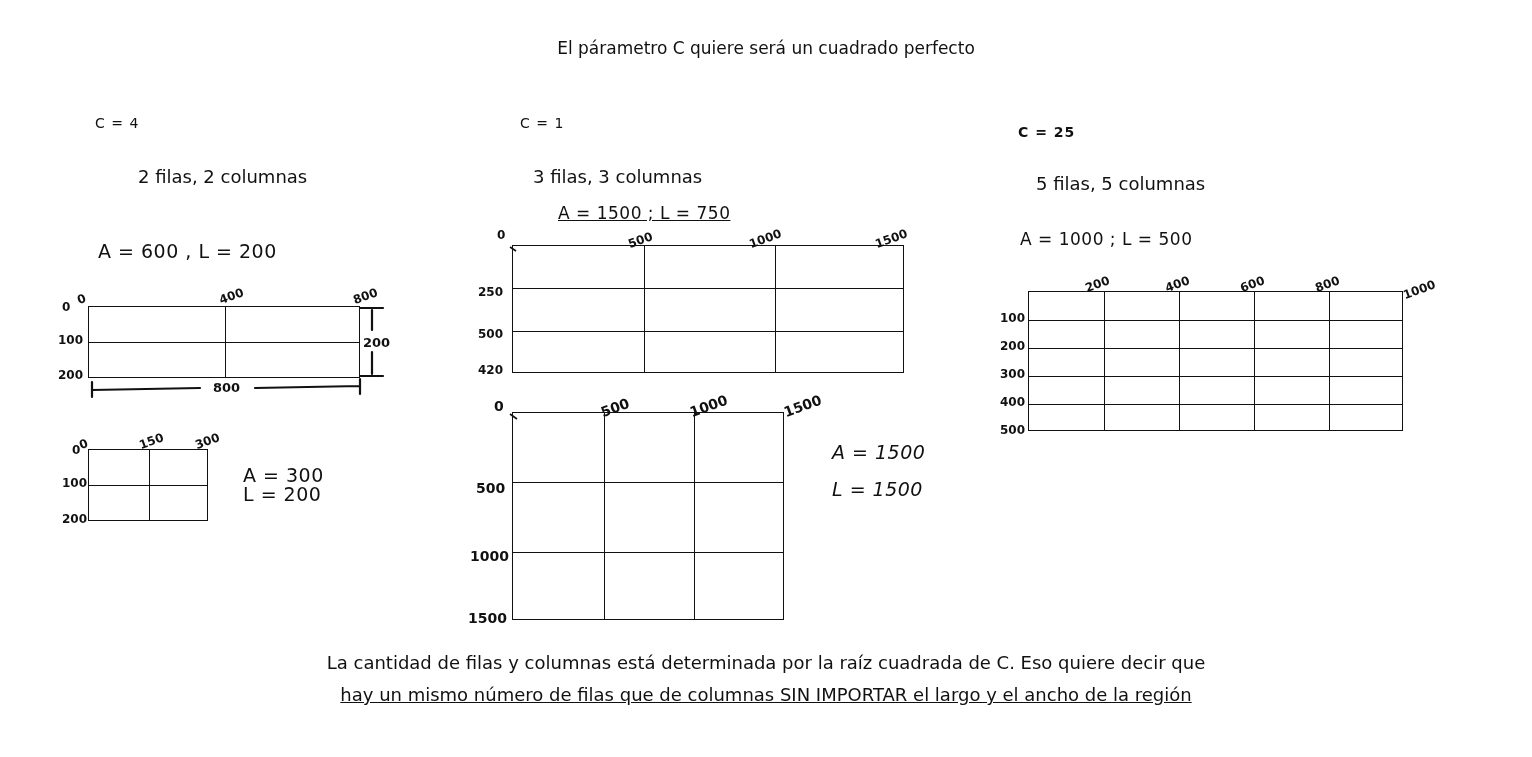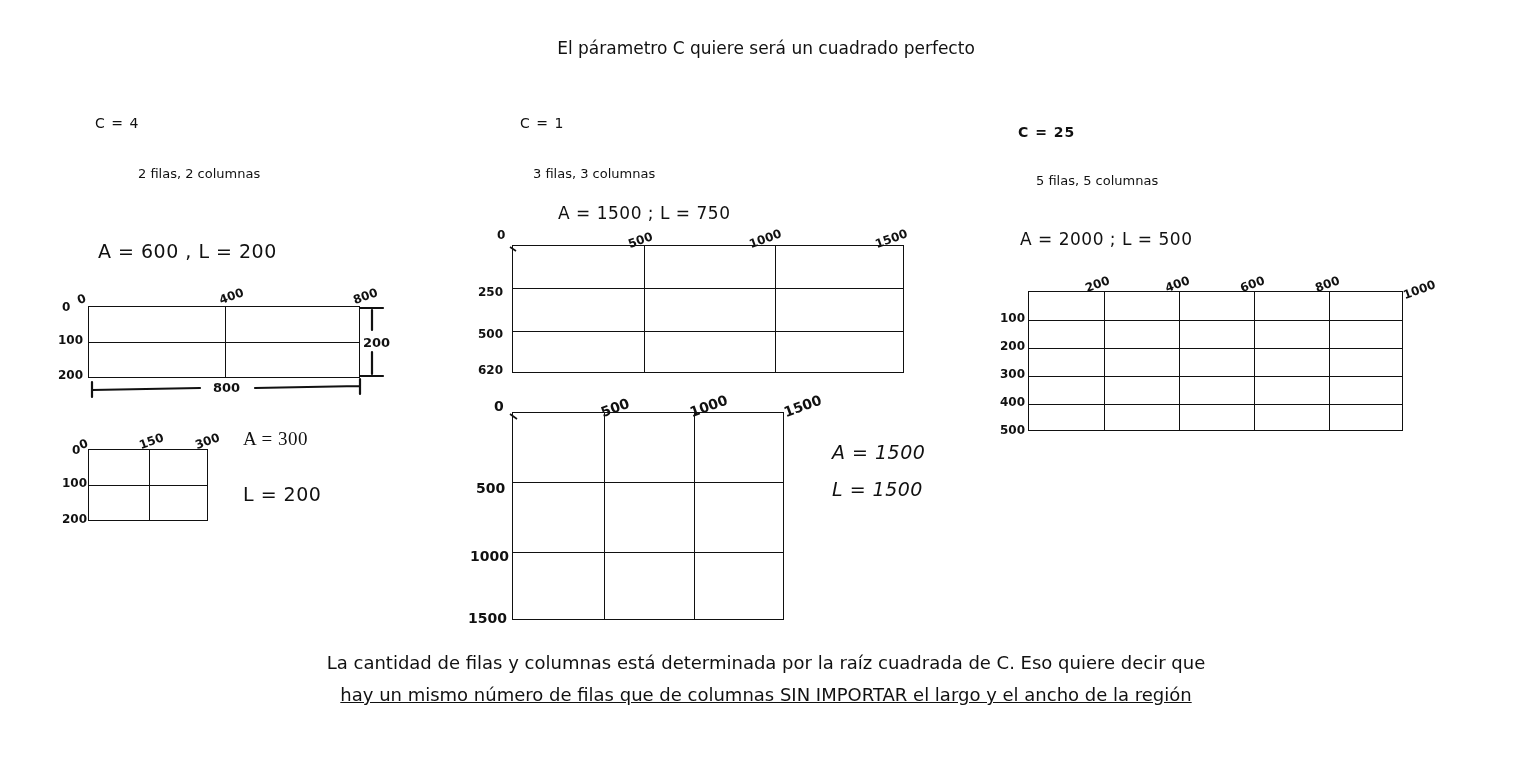--- a/index.html
+++ b/index.html
@@ -24,21 +24,21 @@
     text-align: center;
     font-size: 17px;
     color: #111;
   }
 
   .section-label {
     font-size: 14px;
     letter-spacing: 1px;
   }
   .section-sub {
-    font-size: 13px;
+    font-size: 18px;
   }
   .formula {
     font-size: 17px;
     letter-spacing: 0.5px;
   }
   .formula-lg {
     font-size: 19px;
     letter-spacing: 0.5px;
   }
 
@@ -121,62 +121,62 @@
 <div class="grid" style="left:88px; top:449px; width:120px; height:72px;">
   <div class="hline" style="top:35px;"></div>
   <div class="vline" style="left:60px;"></div>
 </div>
 <div class="abs tick-rot" style="left:82px; top:438px;">0</div>
 <div class="abs tick-rot" style="left:142px; top:438px;">150</div>
 <div class="abs tick-rot" style="left:198px; top:438px;">300</div>
 <div class="abs tick" style="left:72px; top:443px;">0</div>
 <div class="abs tick" style="left:62px; top:476px;">100</div>
 <div class="abs tick" style="left:62px; top:512px;">200</div>
-<div class="abs formula-lg" style="left:243px; top:428px;font-family:Liberation Serif, serif;">A = 300</div>
+<div class="abs formula-lg" style="left:243px; top:464px;">A = 300</div>
 <div class="abs formula-lg" style="left:243px; top:483px;">L = 200</div>
 
 <div class="abs section-label" style="left:520px; top:115px;">C = 1</div>
 <div class="abs section-sub" style="left:533px; top:166px;">3 filas, 3 columnas</div>
 
-<div class="abs formula" style="left:558px; top:203px;">A = 1500 ;  L = 750</div>
+<div class="abs formula" style="left:558px; top:203px;text-decoration:underline;">A = 1500 ;  L = 750</div>
 
 <div class="grid" style="left:512px; top:245px; width:392px; height:128px;">
   <div class="hline" style="top:42px;"></div>
   <div class="hline" style="top:85px;"></div>
   <div class="vline" style="left:131px;"></div>
   <div class="vline" style="left:262px;"></div>
 </div>
 <div class="abs tick" style="left:497px; top:228px;">0</div>
 <div class="abs tick-rot" style="left:631px; top:237px;">500</div>
 <div class="abs tick-rot" style="left:752px; top:237px;">1000</div>
 <div class="abs tick-rot" style="left:878px; top:237px;">1500</div>
 <div class="abs tick" style="left:478px; top:285px;">250</div>
 <div class="abs tick" style="left:478px; top:327px;">500</div>
-<div class="abs tick" style="left:478px; top:363px;">620</div>
+<div class="abs tick" style="left:478px; top:363px;">420</div>
 
 <div class="grid" style="left:512px; top:412px; width:272px; height:208px;">
   <div class="hline" style="top:69px;"></div>
   <div class="hline" style="top:139px;"></div>
   <div class="vline" style="left:91px;"></div>
   <div class="vline" style="left:181px;"></div>
 </div>
 <div class="abs tick" style="left:494px; top:398px; font-size:14px;">0</div>
 <div class="abs tick-rot" style="left:604px; top:404px; font-size:14px;">500</div>
 <div class="abs tick-rot" style="left:693px; top:404px; font-size:14px;">1000</div>
 <div class="abs tick-rot" style="left:787px; top:404px; font-size:14px;">1500</div>
 <div class="abs tick" style="left:476px; top:480px; font-size:14px;">500</div>
 <div class="abs tick" style="left:470px; top:548px; font-size:14px;">1000</div>
 <div class="abs tick" style="left:468px; top:610px; font-size:14px;">1500</div>
 <div class="abs formula-lg" style="left:832px; top:441px;font-style:italic;">A = 1500</div>
 <div class="abs formula-lg" style="left:832px; top:478px;font-style:italic;">L = 1500</div>
 
 <div class="abs section-label" style="left:1018px; top:124px;font-weight:bold;">C = 25</div>
 <div class="abs section-sub" style="left:1036px; top:173px;">5 filas, 5 columnas</div>
 
-<div class="abs formula" style="left:1020px; top:229px;">A = 2000  ;  L = 500</div>
+<div class="abs formula" style="left:1020px; top:229px;">A = 1000  ;  L = 500</div>
 
 <div class="grid" style="left:1028px; top:291px; width:375px; height:140px;">
   <div class="hline" style="top:28px;"></div>
   <div class="hline" style="top:56px;"></div>
   <div class="hline" style="top:84px;"></div>
   <div class="hline" style="top:112px;"></div>
   <div class="vline" style="left:75px;"></div>
   <div class="vline" style="left:150px;"></div>
   <div class="vline" style="left:225px;"></div>
   <div class="vline" style="left:300px;"></div>

